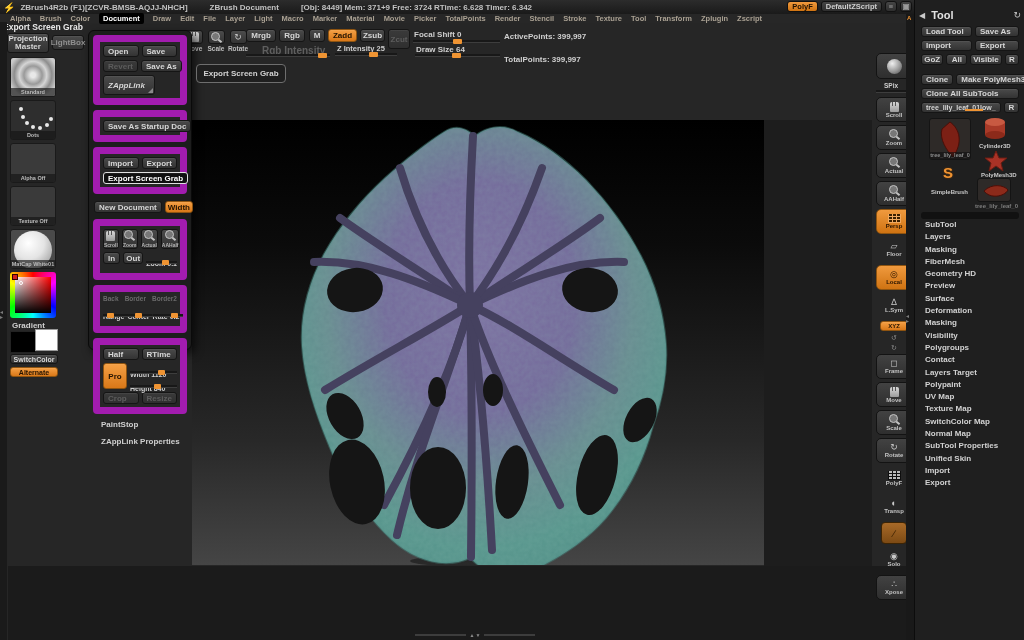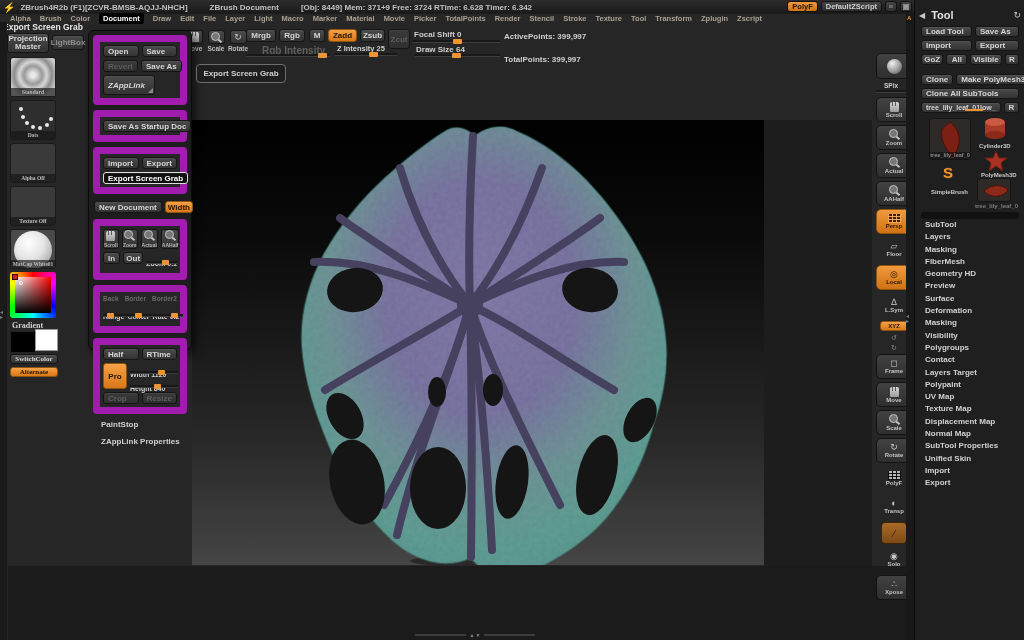--- a/index.html
+++ b/index.html
@@ -83,21 +83,21 @@
   .mini-sl { position:relative; flex:1.4; }
   .mini-sl .lbl { font-size:7px; }
   .tri-lbl { font-size:6.5px; font-weight:bold; color:#6a6a6a; }
 
   
   #tooltip { position:absolute; left:196px; top:64px; width:90px; height:19px; background:#1f1f1f;
     border:1px solid #6e6e6e; border-radius:4px; color:#d2d2d2; font-size:8px; font-weight:bold;
     display:flex; align-items:center; justify-content:center; z-index:50; }
 
   
-  #left-shelf { position:absolute; left:8px; top:57px; width:70px; height:583px;font-family:Liberation Serif, serif; }
+  #left-shelf { position:absolute; left:8px; top:57px; width:70px; height:583px; }
   .lthumb { position:absolute; left:2px; width:46px; background:#3c3c3c; border:1px solid #1a1a1a;
     border-radius:3px; overflow:hidden; }
   .lthumb .cap { position:absolute; left:0; right:0; bottom:0; height:8px; background:rgba(20,20,20,.65);
     color:#bdbdbd; font-size:5.5px; font-weight:bold; text-align:center; line-height:8px; }
   #edge-strip { position:absolute; left:0; top:22px; width:7px; height:618px; background:#1a1a1a; }
   .split-arrows { position:absolute; display:flex; flex-direction:column; align-items:center; color:#7a7a7a; font-size:6px; line-height:5px; }
 
   
   #canvas { position:absolute; left:192px; top:120px; width:572px; height:445px;
     background:linear-gradient(to bottom, var(--canvas_top) 0%, #0b0b0b 28%, #282828 72%, var(--canvas_bottom) 100%); }
@@ -520,21 +520,21 @@
       <div class="section-item">Surface</div>
       <div class="section-item">Deformation</div>
       <div class="section-item">Masking</div>
       <div class="section-item">Visibility</div>
       <div class="section-item">Polygroups</div>
       <div class="section-item">Contact</div>
       <div class="section-item">Layers Target</div>
       <div class="section-item">Polypaint</div>
       <div class="section-item">UV Map</div>
       <div class="section-item">Texture Map</div>
-      <div class="section-item">Displacement Map</div>
+      <div class="section-item">SwitchColor Map</div>
       <div class="section-item">Normal Map</div>
       <div class="section-item">SubTool Properties</div>
       <div class="section-item">Unified Skin</div>
       <div class="section-item">Import</div>
       <div class="section-item">Export</div>
     </div>
   </div>
 
   <div id="doc-menu">
     <div class="dm-grp">

